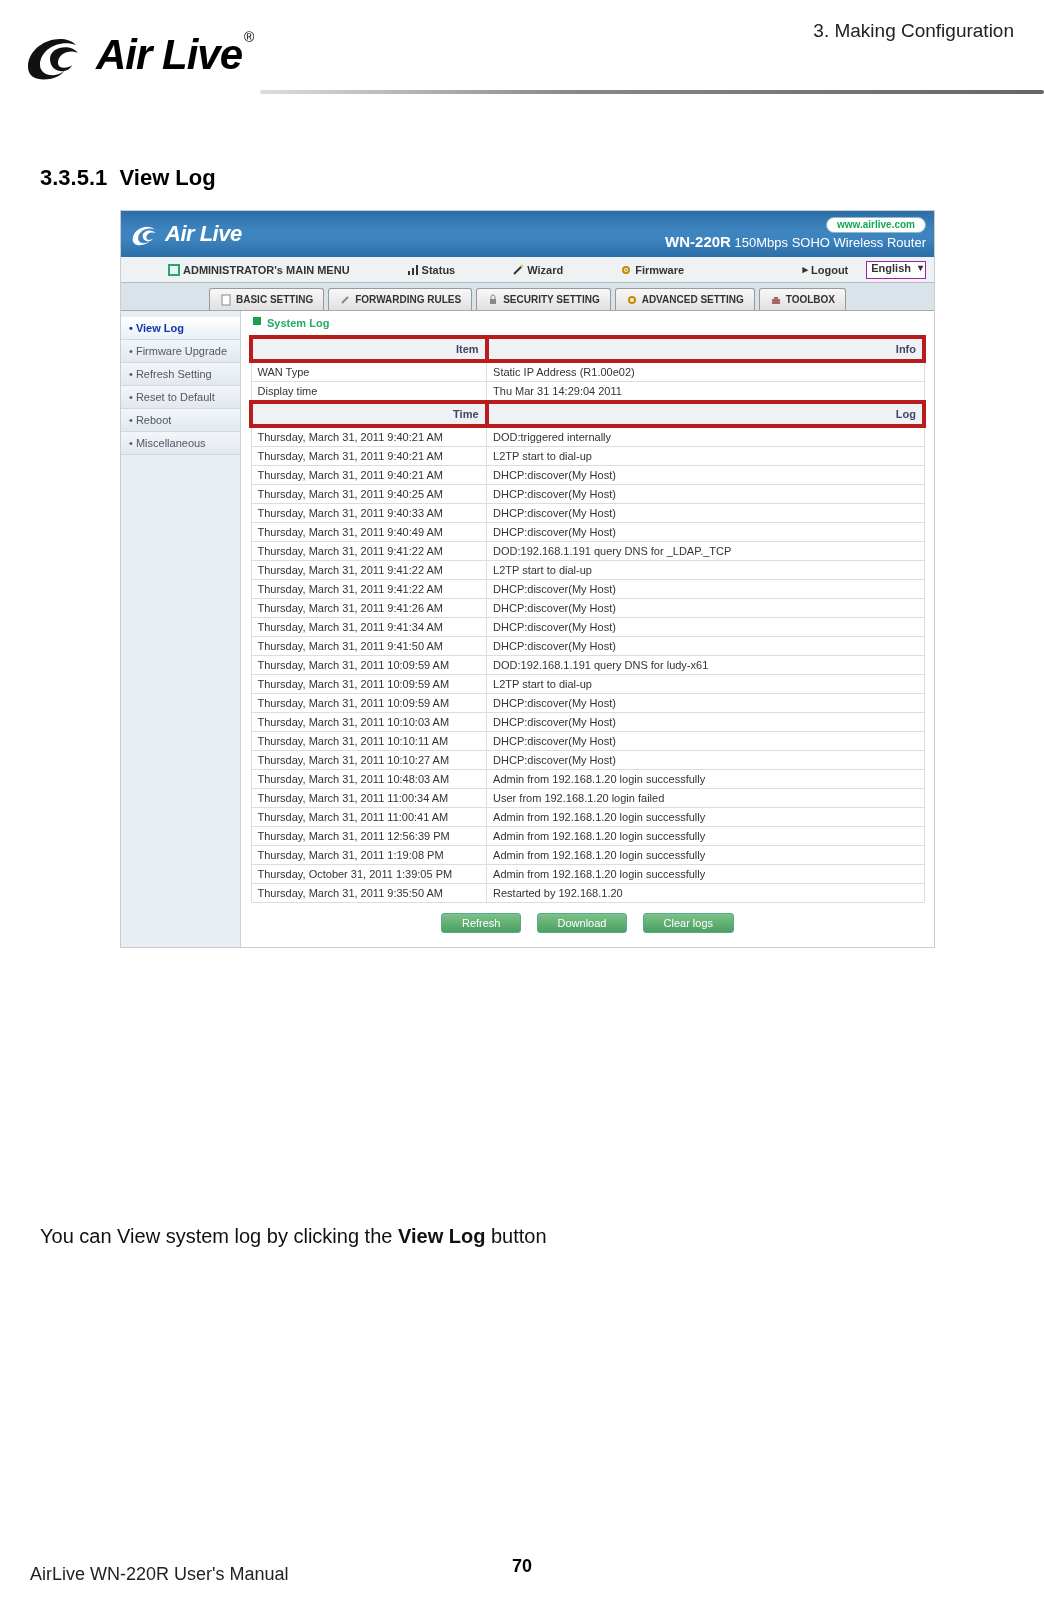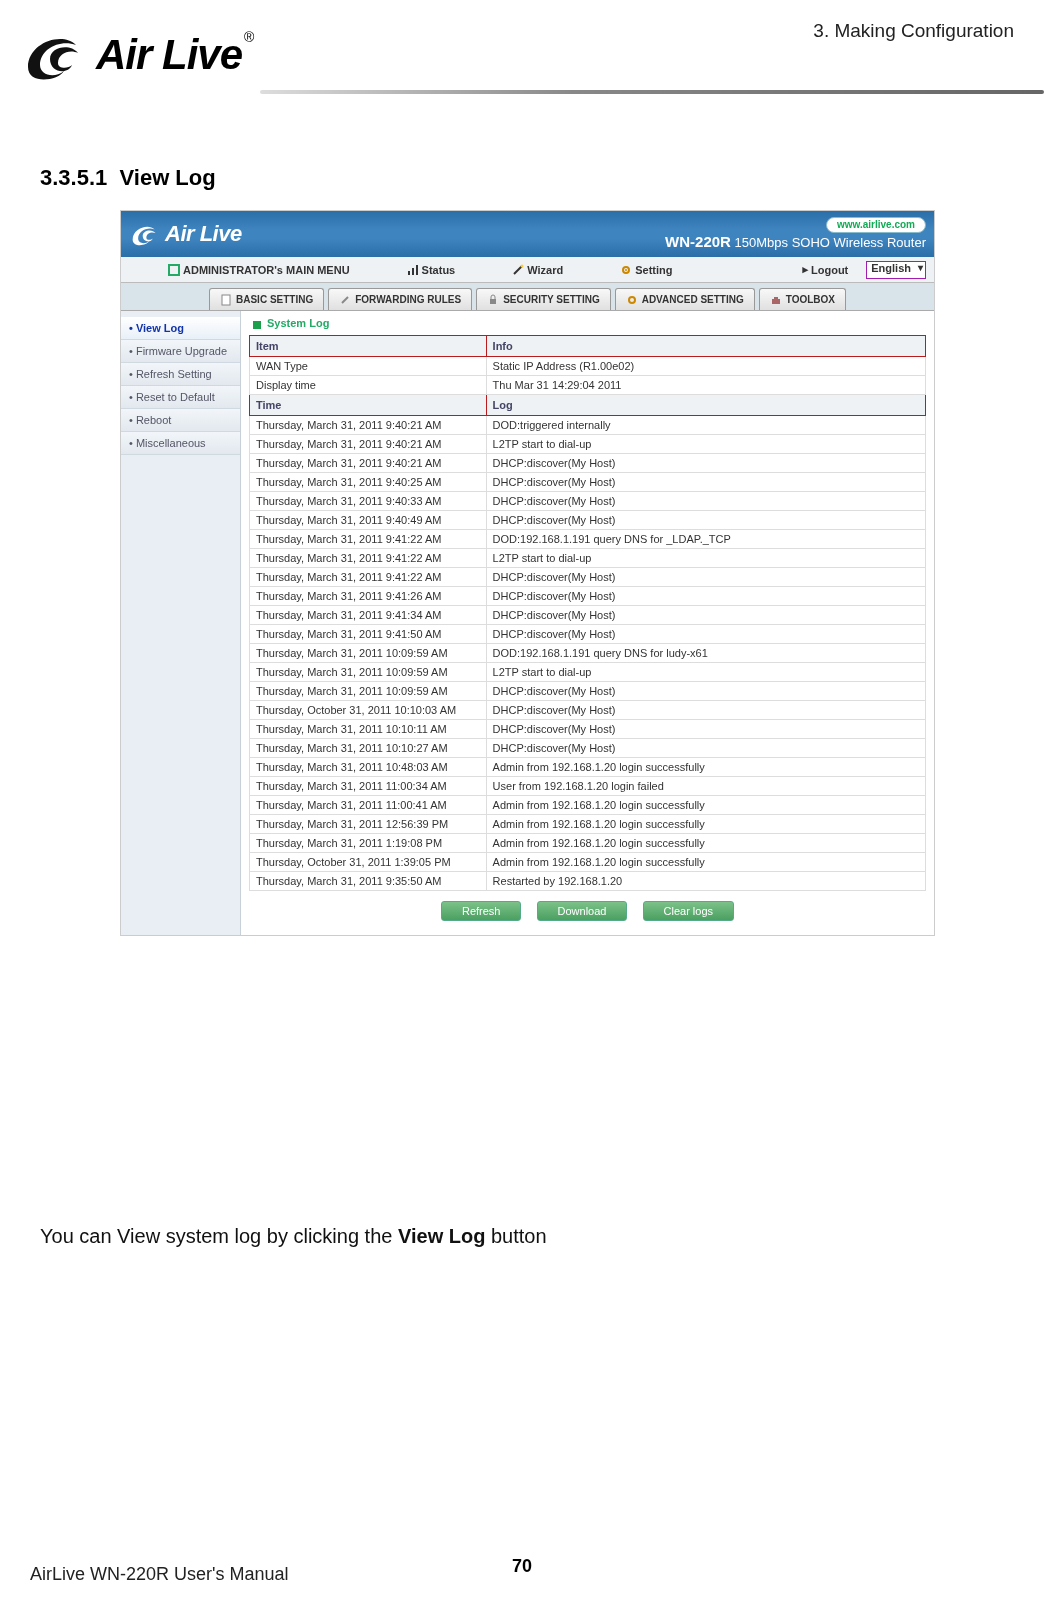--- a/index.html
+++ b/index.html
@@ -126,28 +126,28 @@
   }
   .side-item{
     padding:5px 8px; font-size:11px; color:#556;
     border-bottom:1px solid #d0d8e0; background:linear-gradient(#f2f6fa,#e2e8ee);
     cursor:pointer;
   }
   .side-item.sel{ color:#13a; font-weight:bold; background:linear-gradient(#fff,#e8f0f8);}
   .ui-main{ flex:1; padding:0 8px 8px 8px; background:#fff;}
   .panel-title{
     padding:6px 4px; color:#2a6; font-weight:bold; font-size:11px;
-    display:flex; align-items:flex-end; gap:4px;
+    display:flex; align-items:flex-start; gap:4px;
   }
   table.syslog{
     width:100%; border-collapse:collapse; font-size:11px;
   }
   table.syslog th{
     background:#eef2f4; color:#446; font-weight:bold;
-    border:1px solid #b91c1c; padding:4px 6px; text-align:left;
+    border:4px solid #b91c1c; padding:4px 6px; text-align:right;
   }
   table.syslog td{
     border:1px solid #ddd; padding:3px 6px; color:#333;
     white-space:nowrap;
   }
   .btn-row{
     padding:10px 0 6px 0; text-align:center;
   }
   .gbtn{
     display:inline-block; border:1px solid #5a8; border-radius:3px;
@@ -229,21 +229,21 @@
             <line x1="2" y1="10" x2="10" y2="2" stroke="#333" stroke-width="2"></line>
             <circle cx="10" cy="2" r="1.5" fill="#fc3"></circle>
           </svg></span>
       <span>Wizard</span>
     </span>
     <span class="mi">
       <span class="mi-icon"><svg viewBox="0 0 12 12">
             <circle cx="6" cy="6" r="3" fill="none" stroke="#c80" stroke-width="2"></circle>
             <circle cx="6" cy="6" r="1" fill="#c80"></circle>
           </svg></span>
-      <span>Setting</span>
+      <span>Firmware</span>
     </span>
     <span class="spacer"></span>
     <span class="mi">
       <span style="color:#333;">▸</span>
       <span>Logout</span>
     </span>
     <span class="dropdown">English</span>
   </div>
 
   <div class="ui-tabstrip">
@@ -375,21 +375,21 @@
             </tr>
             <tr>
               <td>Thursday, March 31, 2011 10:09:59 AM</td>
               <td>L2TP start to dial-up</td>
             </tr>
             <tr>
               <td>Thursday, March 31, 2011 10:09:59 AM</td>
               <td>DHCP:discover(My Host)</td>
             </tr>
             <tr>
-              <td>Thursday, October 31, 2011 10:10:03 AM</td>
+              <td>Thursday, March 31, 2011 10:10:03 AM</td>
               <td>DHCP:discover(My Host)</td>
             </tr>
             <tr>
               <td>Thursday, March 31, 2011 10:10:11 AM</td>
               <td>DHCP:discover(My Host)</td>
             </tr>
             <tr>
               <td>Thursday, March 31, 2011 10:10:27 AM</td>
               <td>DHCP:discover(My Host)</td>
             </tr>

